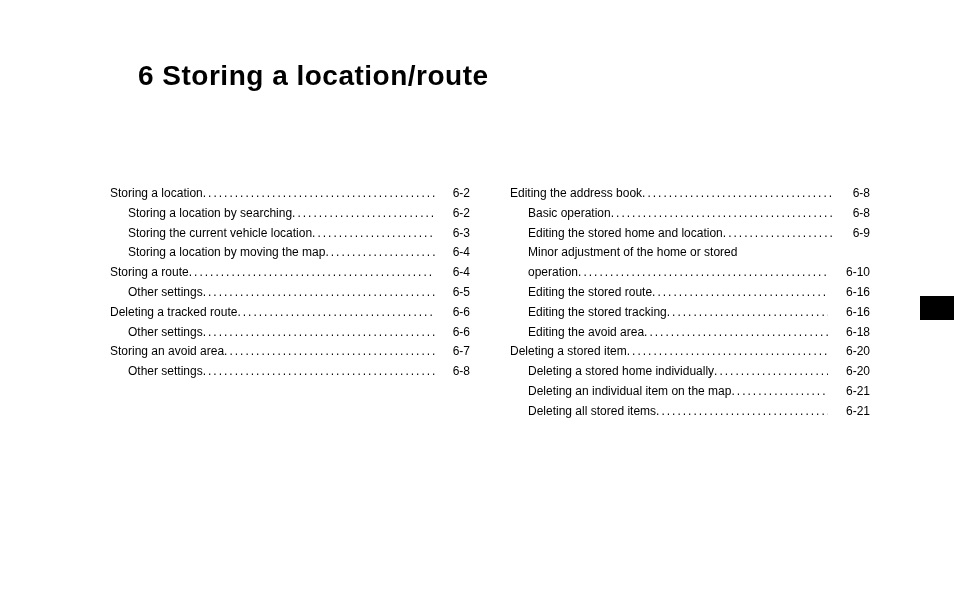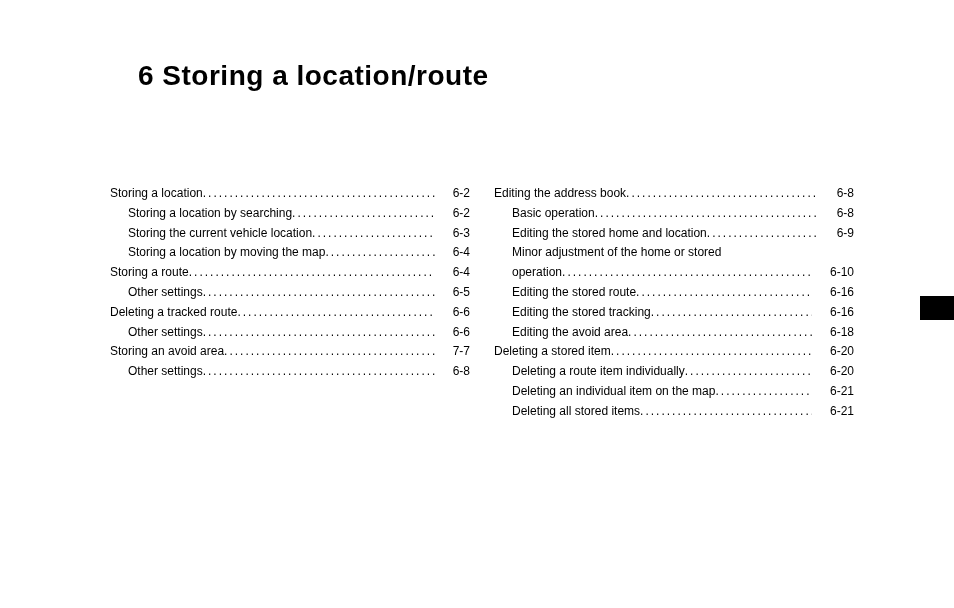--- a/index.html
+++ b/index.html
@@ -1,19 +1,19 @@
 <!DOCTYPE html>
 <html><head>
 <meta charset="utf-8">
 <style>
   * { margin: 0; padding: 0; box-sizing: border-box; }
   html, body { width: 954px; height: 608px; background: #fff; font-family: Arial, Helvetica, sans-serif; color: #000; }
   .page { width: 954px; height: 608px; position: relative; }
   .title { position: absolute; top: 60px; left: 110px; font-size: 28px; font-weight: 900; letter-spacing: 0.5px; margin-left: 28px; }
-  .toc { position: absolute; top: 184px; left: 110px; width: 760px; display: flex; gap: 24px; }
+  .toc { position: absolute; top: 184px; left: 110px; width: 760px; display: flex; gap: 40px; }
   .col { width: 360px; font-size: 12px; line-height: 1.65; }
   .entry { display: flex; align-items: baseline; white-space: nowrap; }
   .entry.sub .label { padding-left: 18px; }
   .label { flex: 0 0 auto; }
   .dots { flex: 1 1 auto; overflow: hidden; letter-spacing: 2px; color: #000; }
   .dots::before { content: "........................................................................................................................"; }
   .pg { flex: 0 0 auto; padding-left: 4px; margin-left: 14px; }
   .tab { position: absolute; right: 0; top: 296px; width: 34px; height: 24px; background: #000; }
 </style>
 </head>
@@ -63,21 +63,21 @@
           <span class="pg">6-6</span>
         </div>
         <div class="entry sub">
           <span class="label">Other settings</span>
           <span class="dots"></span>
           <span class="pg">6-6</span>
         </div>
         <div class="entry">
           <span class="label">Storing an avoid area</span>
           <span class="dots"></span>
-          <span class="pg">7-7</span>
+          <span class="pg">6-7</span>
         </div>
         <div class="entry sub">
           <span class="label">Other settings</span>
           <span class="dots"></span>
           <span class="pg">6-8</span>
         </div>
       </div>
     <div class="col" id="col-right">
         <div class="entry">
           <span class="label">Editing the address book</span>
@@ -116,21 +116,21 @@
           <span class="label">Editing the avoid area</span>
           <span class="dots"></span>
           <span class="pg">6-18</span>
         </div>
         <div class="entry">
           <span class="label">Deleting a stored item</span>
           <span class="dots"></span>
           <span class="pg">6-20</span>
         </div>
         <div class="entry sub">
-          <span class="label">Deleting a route item individually</span>
+          <span class="label">Deleting a stored home individually</span>
           <span class="dots"></span>
           <span class="pg">6-20</span>
         </div>
         <div class="entry sub">
           <span class="label">Deleting an individual item on the map</span>
           <span class="dots"></span>
           <span class="pg">6-21</span>
         </div>
         <div class="entry sub">
           <span class="label">Deleting all stored items</span>

